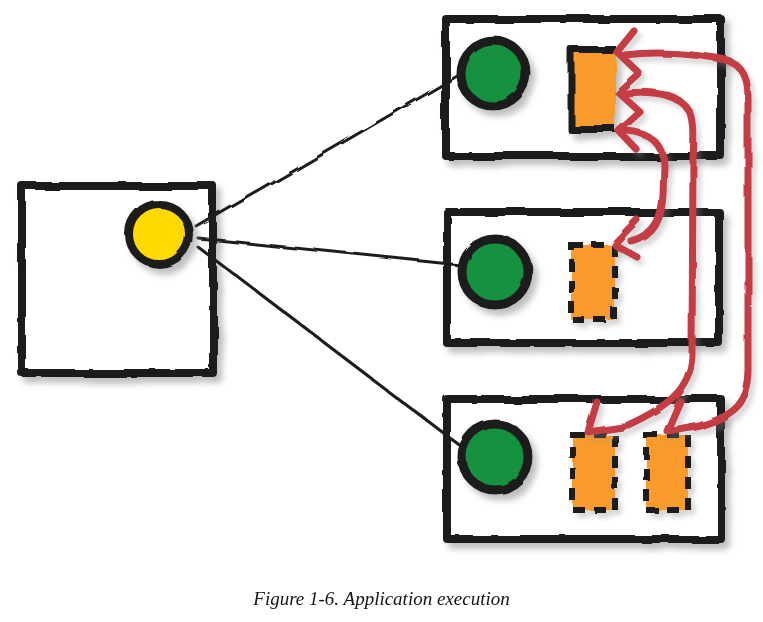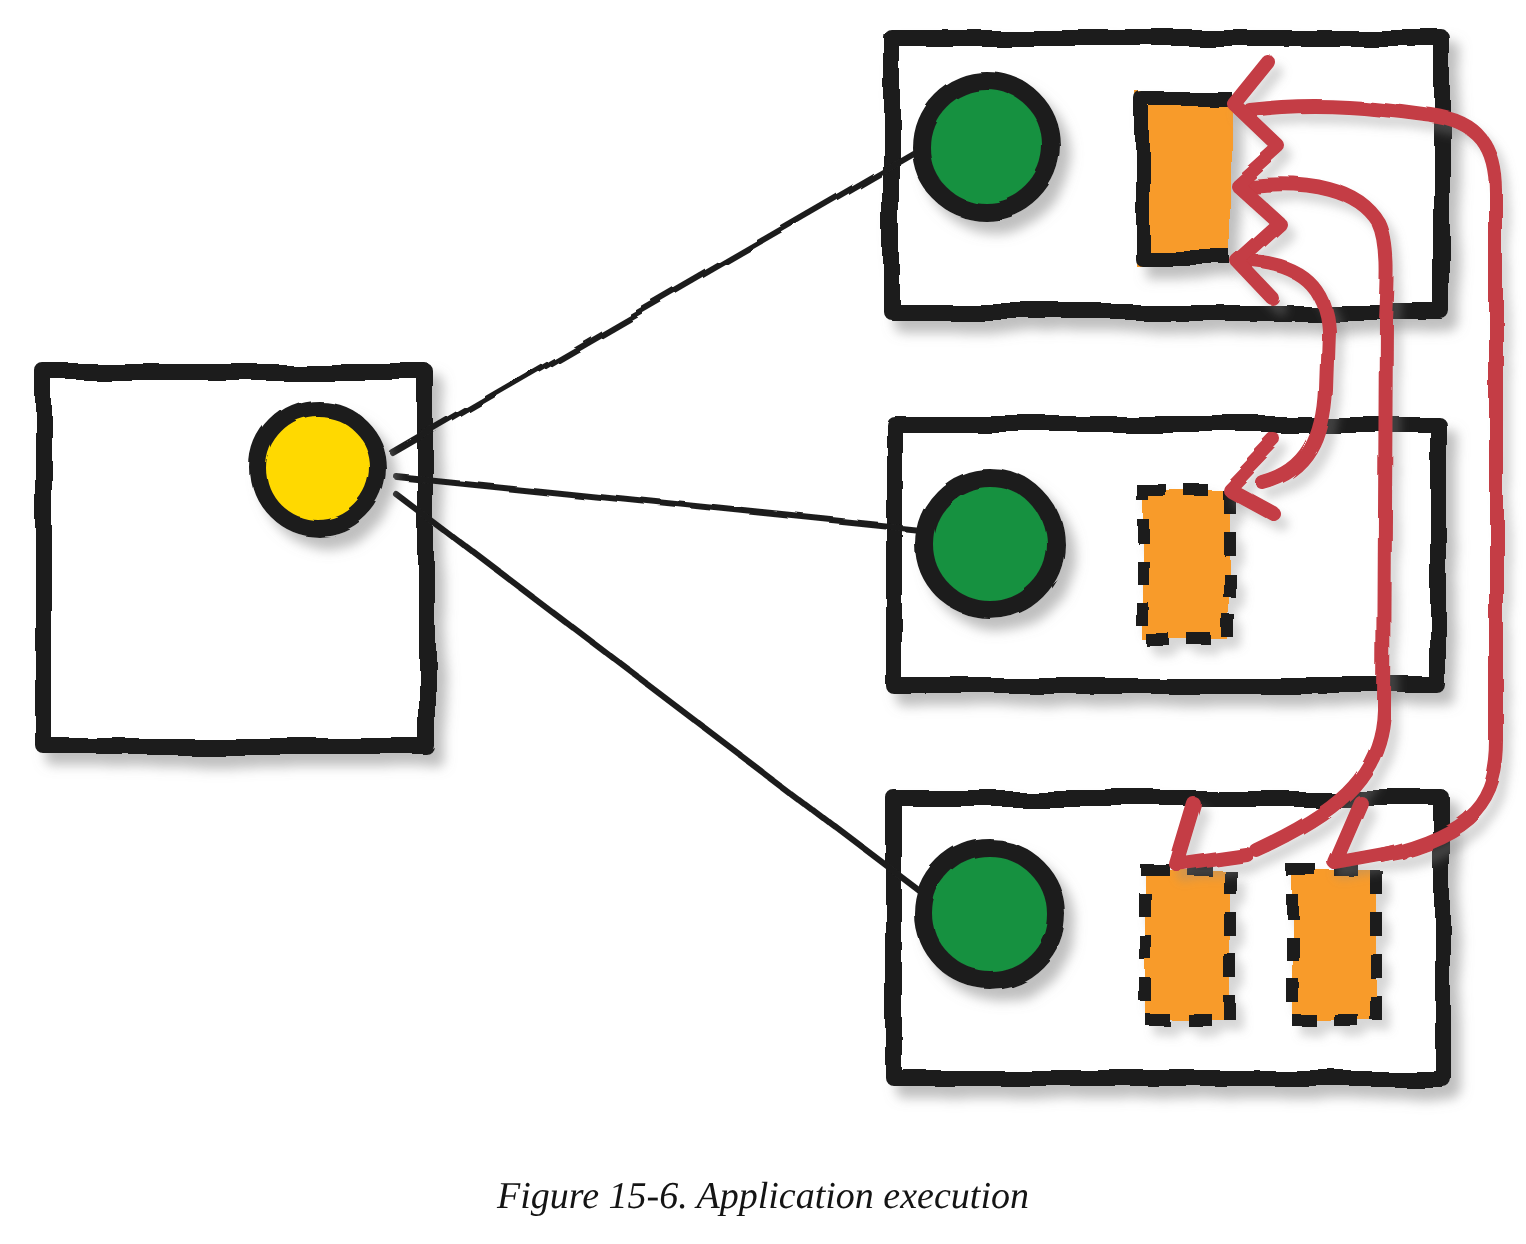--- a/index.html
+++ b/index.html
@@ -134,14 +134,14 @@
       <path class="red-stroke" d="M634,31 L617,52 L639,73 L618,92 L640,112 L619,131 L637,150"></path>
 
       <path class="red-stroke" d="M638,221 L615,245 L637,257"></path>
 
       <path class="red-stroke" d="M597,402 L588,432 L623,427"></path>
 
       <path class="red-stroke" d="M680,401 L667,431 L700,425"></path>
     </g>
   </svg>
 
-  <div class="caption">Figure 15-6. Application execution</div>
+  <div class="caption">Figure 1-6. Application execution</div>
 </div>
 
 </body></html>

